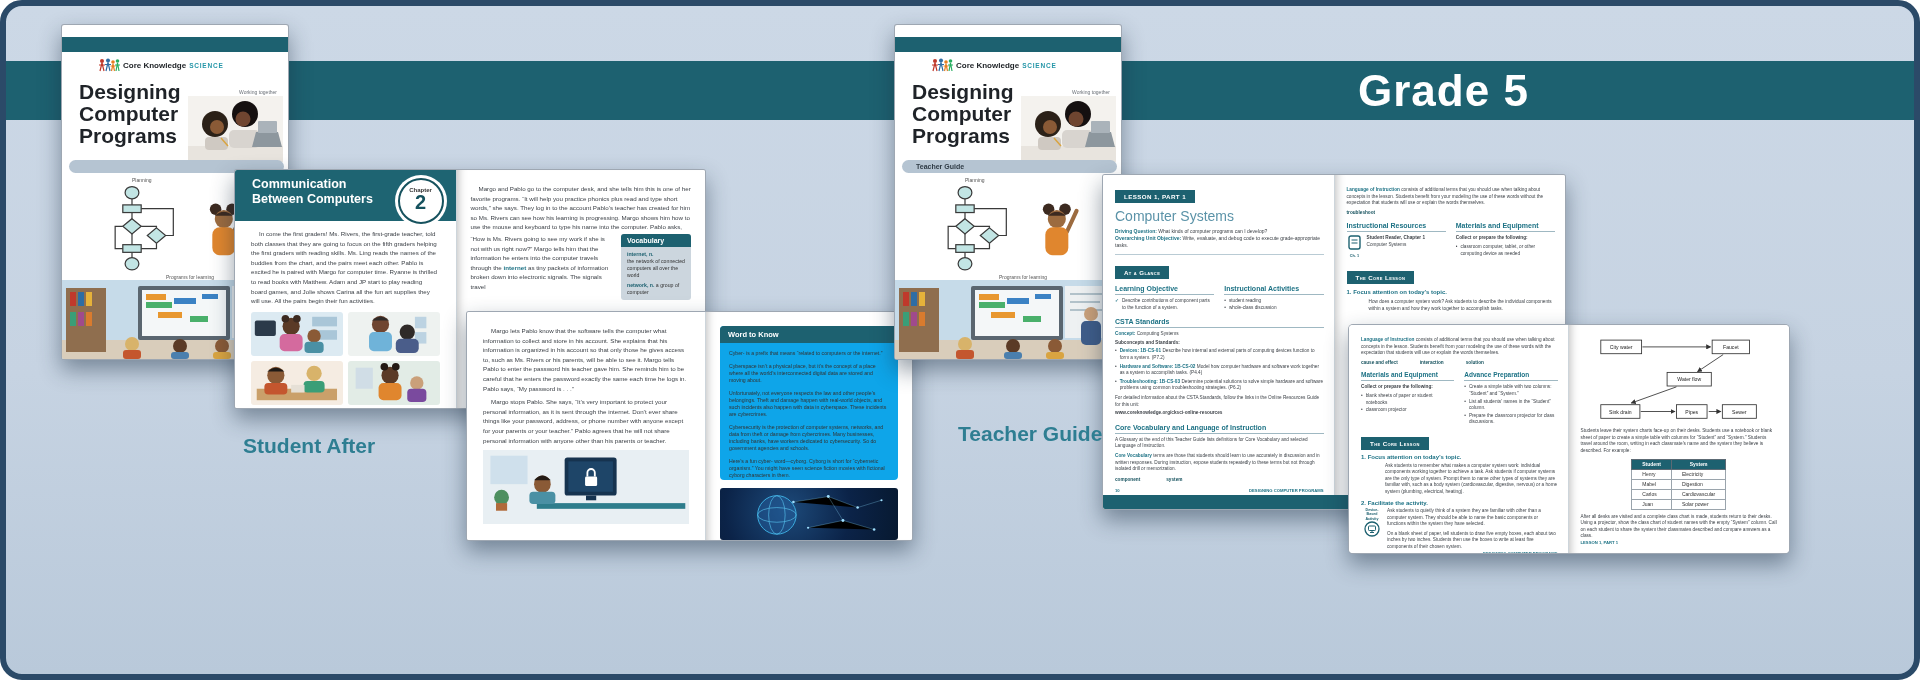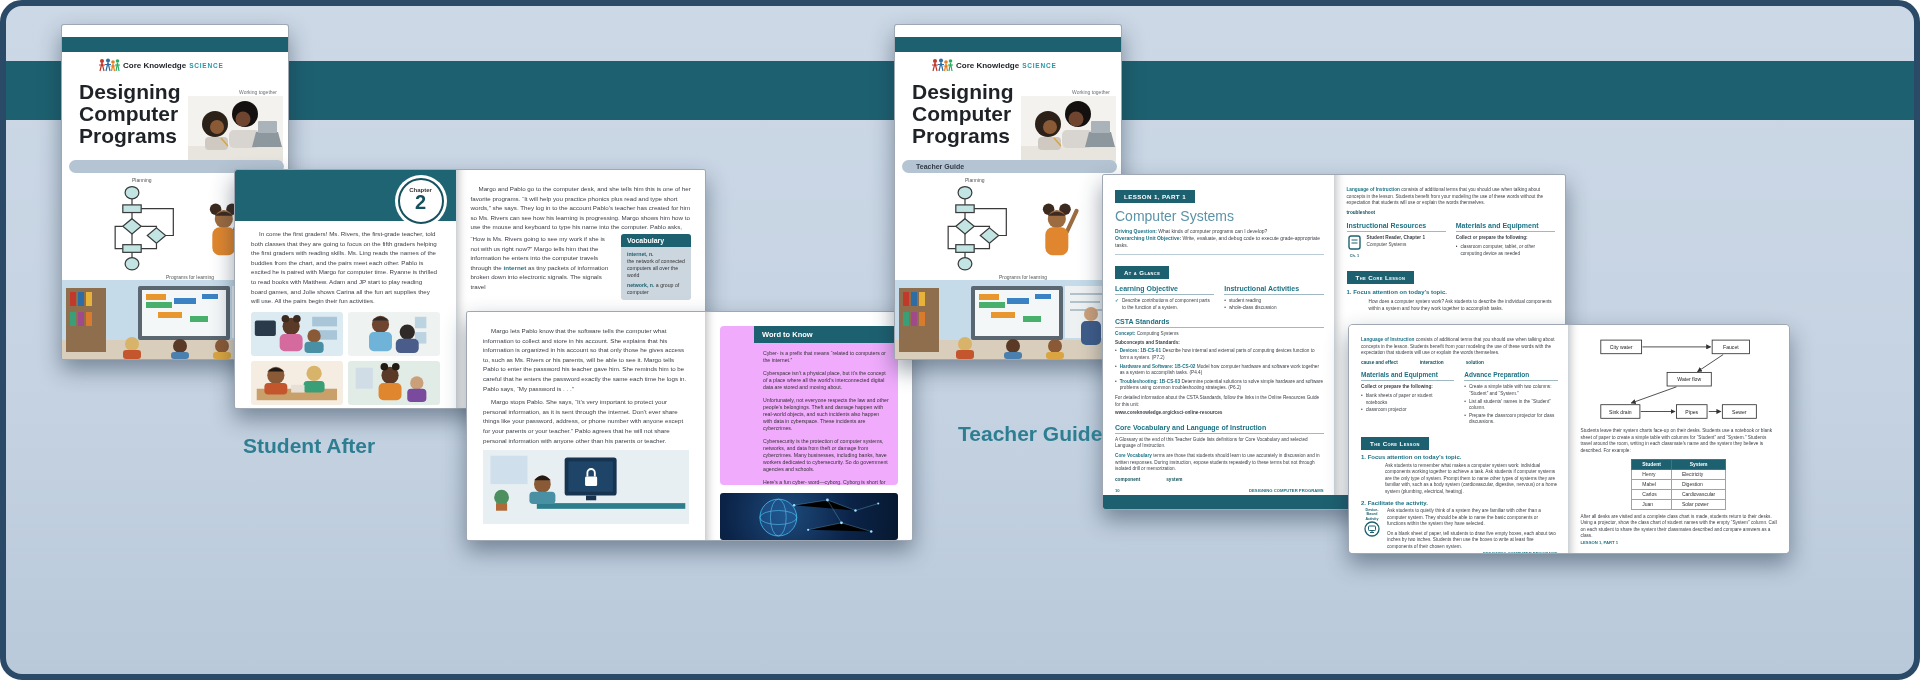--- a/index.html
+++ b/index.html
@@ -41,21 +41,21 @@
     border:2px solid #16525e;box-shadow:0 0 0 3px #fff;text-align:center;box-sizing:border-box;}
   .chap-badge .w{font-size:6px;font-weight:700;color:#333;margin-top:7px;}
   .chap-badge .n{font-size:20px;font-weight:700;color:#16525e;line-height:18px;}
   .kid-grid{display:grid;grid-template-columns:1fr 1fr;gap:5px;margin:6px 16px 0 16px;}
   .kid-tile{height:44px;border-radius:3px;overflow:hidden;position:relative;}
   .vocab-box{width:70px;background:#ccd6de;border-radius:3px;overflow:hidden;flex:none;}
   .vocab-box .hd{background:#1d6170;color:#fff;font-size:7px;font-weight:700;padding:3px 6px;}
   .vocab-box .bd{padding:4px 6px;font-size:5.2px;line-height:7px;color:#333;}
   .vocab-box .tm{color:#1d6170;font-weight:700;}
   
-  .wtk{margin:14px 14px 0 14px;background:#f0abfc;border-radius:4px;overflow:hidden;padding-left:34px;}
+  .wtk{margin:14px 14px 0 14px;background:#0ea5e9;border-radius:4px;overflow:hidden;}
   .wtk .hd{background:#1d6170;color:#fff;font-size:7.5px;font-weight:700;padding:4px 8px;}
   .wtk .bd{padding:7px 9px;}
   .wtk p{margin:0 0 6px 0;font-size:5.2px;line-height:7px;color:#333;}
   .globe{margin:8px 14px 0 14px;height:54px;border-radius:3px;position:relative;overflow:hidden;
     background:radial-gradient(circle at 38% 42%,#1d4a7a 0%,#0b2348 55%,#071930 100%);}
   
   .cluster-label{position:absolute;font-size:21px;font-weight:700;color:#2e7e92;}
   
   .tab{display:inline-block;background:#1d6170;color:#fff;font-weight:700;padding:3px 9px;font-size:6.2px;letter-spacing:.4px;}
   .sc{font-variant:small-caps;}
@@ -75,20 +75,21 @@
   .res-icon .lbl{font-size:3.8px;color:#1d6170;font-weight:700;}
   .act-icon{width:22px;text-align:center;flex:none;}
   .act-icon .lbl{font-size:3.6px;color:#1d6170;font-weight:700;line-height:4.2px;}
 </style>
 </head>
 <body>
 
 <div class="canvas">
 
   <div class="band"></div>
+  <div class="grade">Grade 5</div>
 
   <div class="card cover" style="left:55px;top:18px;">
     <div class="cover-strip"></div>
     <div class="logo-row">
       <svg width="22" height="15" viewBox="0 0 22 15">
         <g stroke-width="1.2">
             <circle cx="4" cy="3" r="2" fill="#c0392b"></circle>
             <path d="M4 5 L2 13 M4 5 L6 13 M1 7 L7 7" stroke="#c0392b" fill="none"></path>
         <circle cx="10" cy="2.5" r="2" fill="#2e6da4"></circle>
             <path d="M10 4.5 L8 13 M10 4.5 L12 13 M7 6.5 L13 6.5" stroke="#2e6da4" fill="none"></path>
@@ -173,20 +174,24 @@
       <circle cx="118" cy="66" r="7" fill="#5a3a26"></circle>
         <rect x="109" y="72" width="18" height="7" rx="3" fill="#4a7fae"></rect>
       <circle cx="160" cy="66" r="7" fill="#8a5a36"></circle>
         <rect x="151" y="72" width="18" height="7" rx="3" fill="#d9a441"></rect>
     </svg>
   </div>
 
   <div class="card spread" style="left:228px;top:163px;width:470px;height:238px;">
     <div class="pg">
       <div class="chap-head">
+        <div class="t">
+          <div>Communication</div>
+          <div>Between Computers</div>
+        </div>
         <div class="chap-badge">
           <div class="w">Chapter</div>
           <div class="n">2</div>
         </div>
       </div>
       <div class="body-txt" style="padding:8px 16px 0 16px;text-indent:8px;">In come the first graders! Ms. Rivers, the first-grade teacher, told both classes that they are going to focus on the fifth graders helping the first graders with reading skills. Ms. Ling reads the names of the buddies from the chart, and the pairs meet each other. Pablo is excited he is paired with Margo for computer time. Ryanne is thrilled to read books with Matthew. Adam and JP start to play reading board games, and Jolie shows Carina all the fun art supplies they will use. All the pairs begin their fun activities.</div>
       <div class="kid-grid">
         <div class="kid-tile" style="background:#dceaf2;">
           <svg width="100%" height="100%" viewBox="0 0 96 44">
               <rect x="64" y="4" width="26" height="10" fill="#a9c6d8"></rect>

